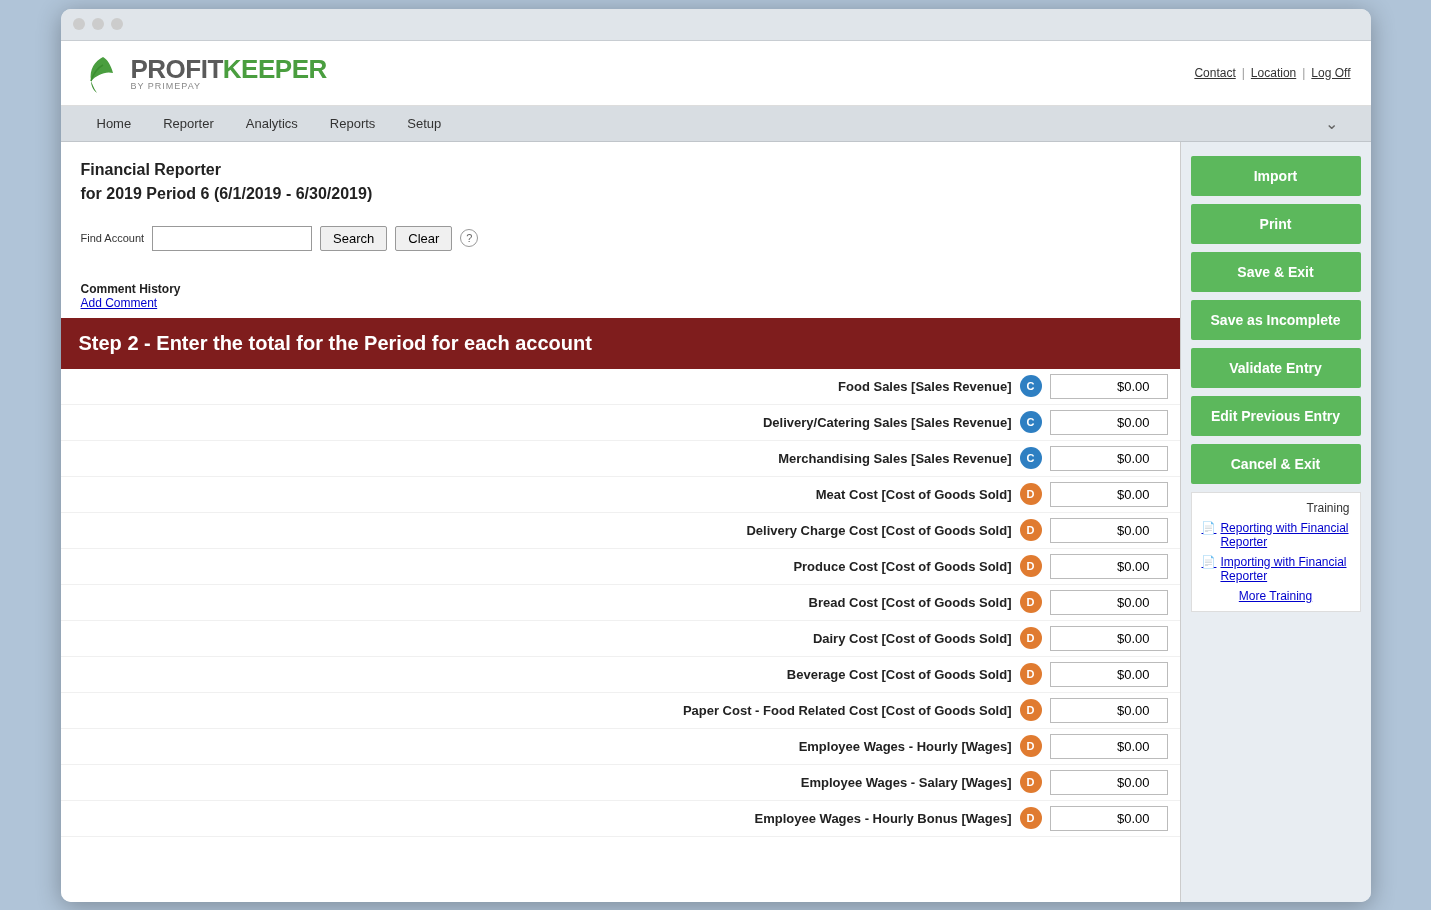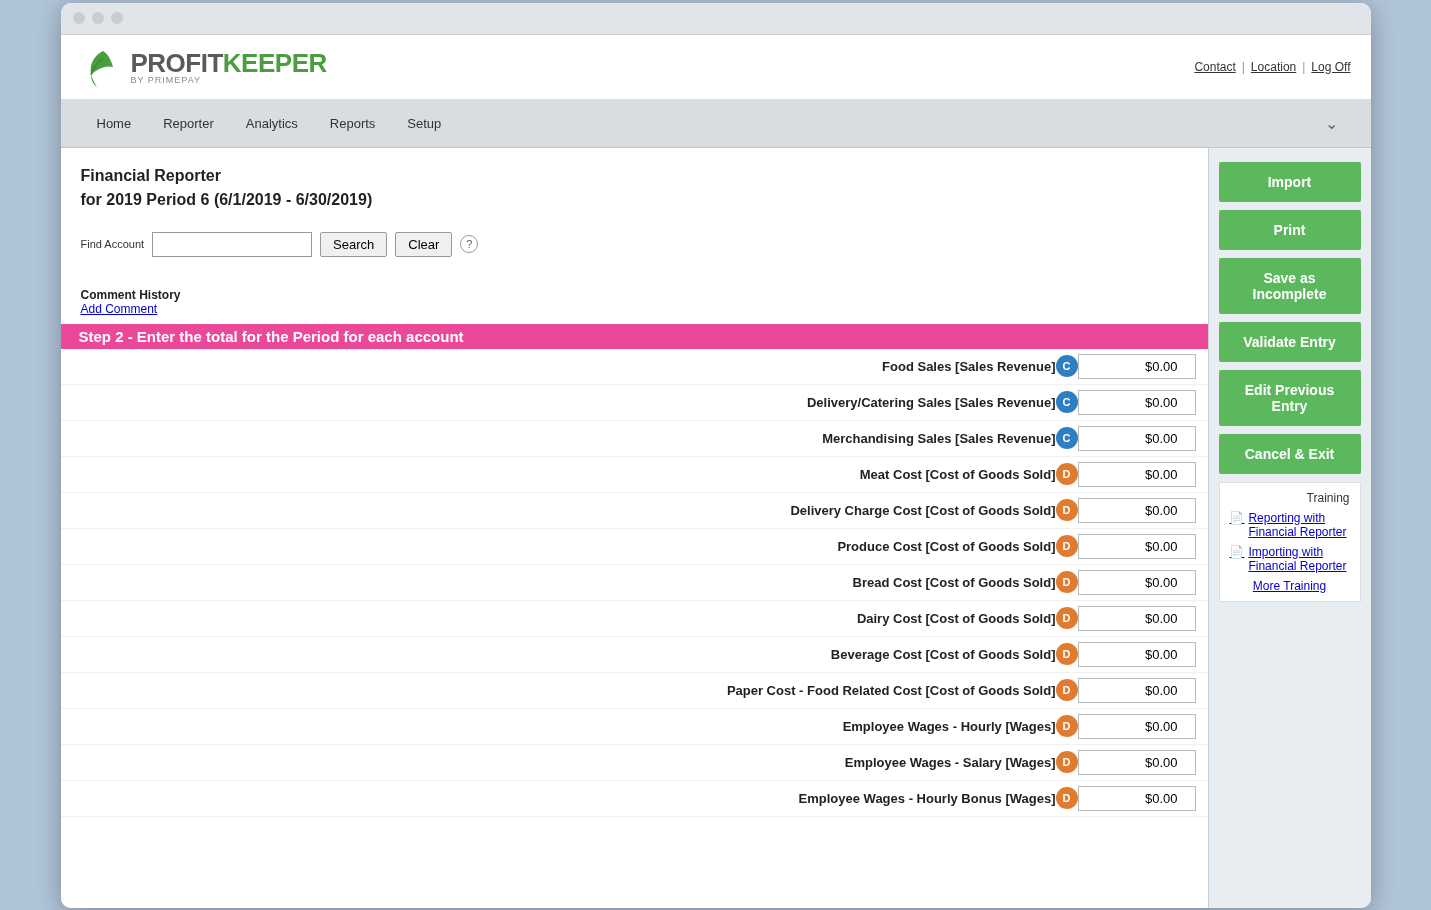--- a/index.html
+++ b/index.html
@@ -88,21 +88,21 @@
       display: flex;
       align-items: center;
       justify-content: space-between;
       border-bottom: 1px solid #c0c5ca;
     }
     .nav-items {
       display: flex;
       align-items: center;
     }
     .nav-item {
-      padding: 16px 16px;
+      padding: 10px 16px;
       font-size: 13px;
       color: #333;
       cursor: pointer;
     }
     .nav-chevron {
       font-size: 16px;
       color: #666;
       padding: 8px 12px;
     }
     .main-content {
@@ -171,37 +171,37 @@
       color: #222;
     }
     .add-comment-link {
       font-size: 12px;
       color: #0000cc;
       text-decoration: underline;
       cursor: pointer;
       display: block;
     }
     .step-header {
-      background: #ec4899;
+      background: #7f1d1d;
       color: #fff;
-      font-size: 15px;
-      font-weight: bold;
-      padding: 4px 18px;
+      font-size: 20px;
+      font-weight: bold;
+      padding: 14px 18px;
     }
     .accounts-list {
       background: #fff;
       padding: 0;
     }
     .account-row {
       display: flex;
       align-items: center;
       justify-content: flex-end;
       padding: 5px 12px;
       border-bottom: 1px solid #f0f0f0;
-      gap: 0;
+      gap: 8px;
     }
     .account-name {
       font-size: 13px;
       font-weight: bold;
       color: #222;
       text-align: right;
       flex: 1;
     }
     .account-badge {
       width: 22px; height: 22px;
@@ -216,21 +216,21 @@
     .badge-orange { background: #e07b30; }
     .account-input {
       width: 118px;
       border: 1px solid #bbb;
       padding: 4px 17px;
       text-align: right;
       font-size: 13px;
       background: #fff;
     }
     .right-panel {
-      width: 162px;
+      width: 190px;
       padding: 14px 10px;
       background: #e8edf2;
       display: flex;
       flex-direction: column;
       gap: 8px;
     }
     .btn-action {
       display: block;
       width: 100%;
       padding: 12px 8px;
@@ -424,20 +424,21 @@
             <span class="account-name">Employee Wages - Hourly Bonus [Wages]</span>
             <span class="account-badge badge-orange">D</span>
             <input class="account-input" type="text" value="$0.00" style="">
           </div>
         </div>
     </div>
 
     <div class="right-panel">
       <button class="btn-action">Import</button>
       <button class="btn-action">Print</button>
+      <button class="btn-action">Save &amp; Exit</button>
       <button class="btn-action">Save as Incomplete</button>
       <button class="btn-action">Validate Entry</button>
       <button class="btn-action">Edit Previous Entry</button>
       <button class="btn-action">Cancel &amp; Exit</button>
 
       <div class="training-box">
         <div class="training-title">Training</div>
         <div class="training-link">
           <span class="training-link-icon">📄</span>
           <span>Reporting with Financial Reporter</span>

